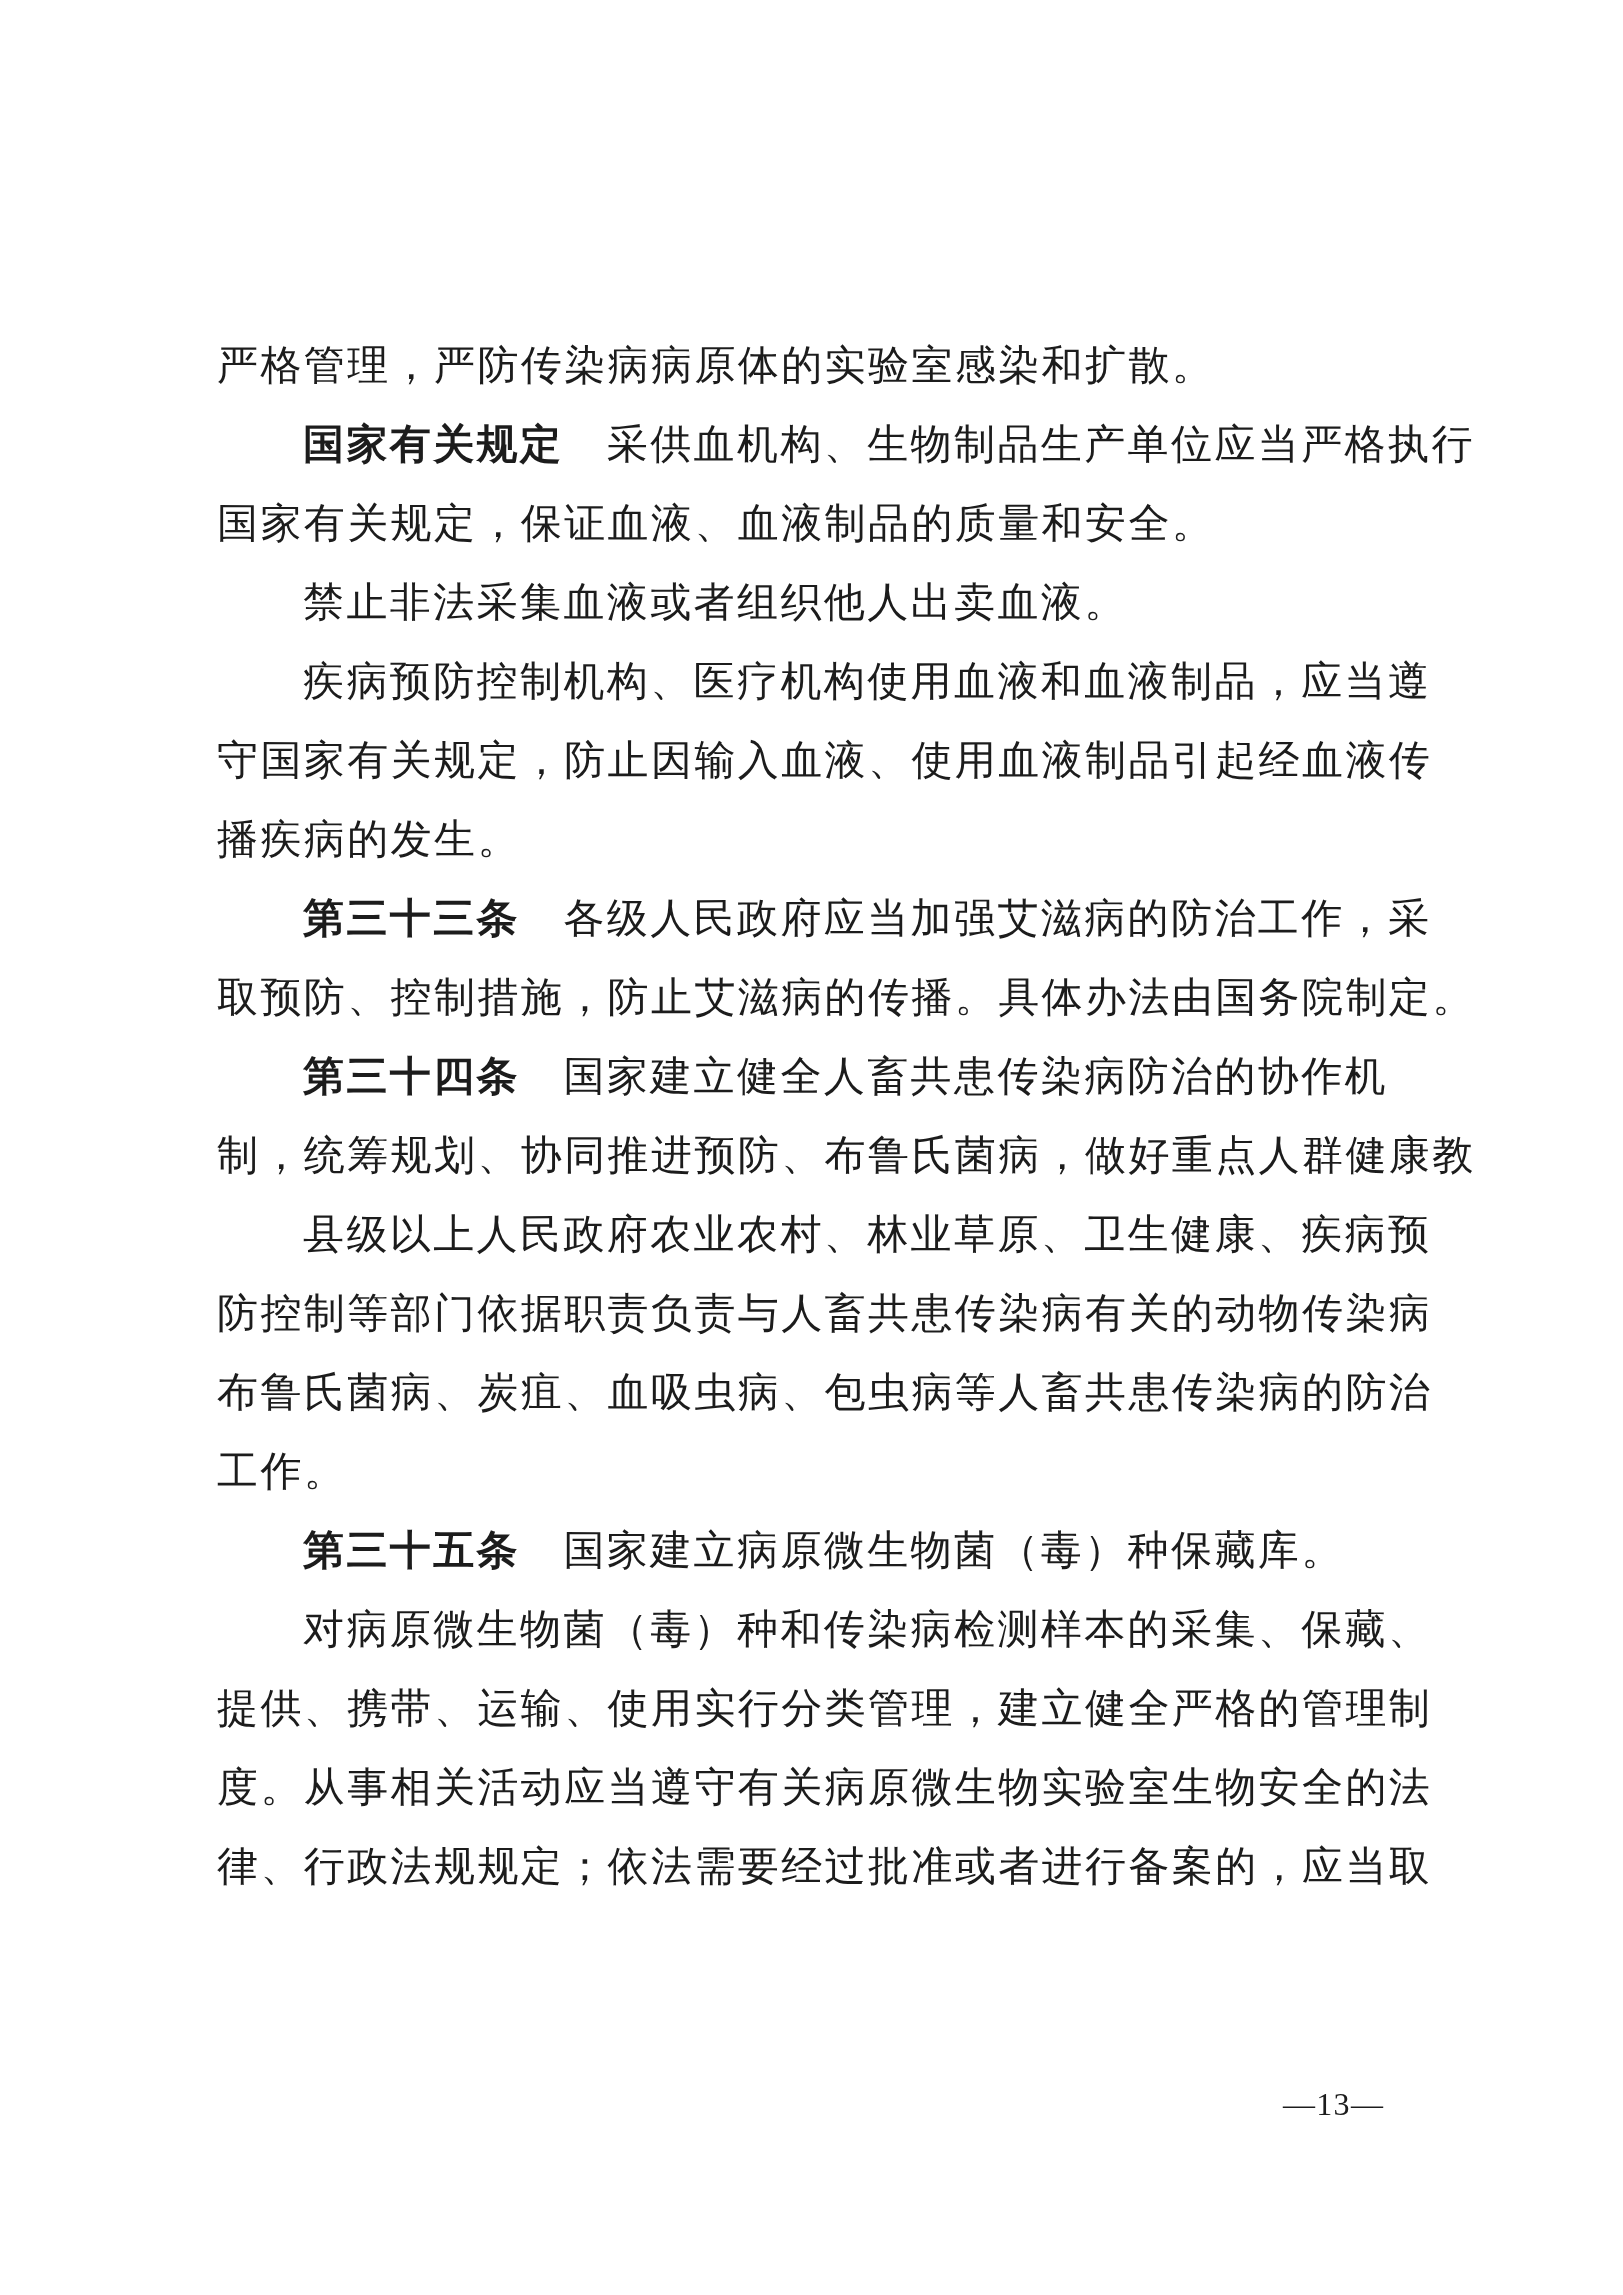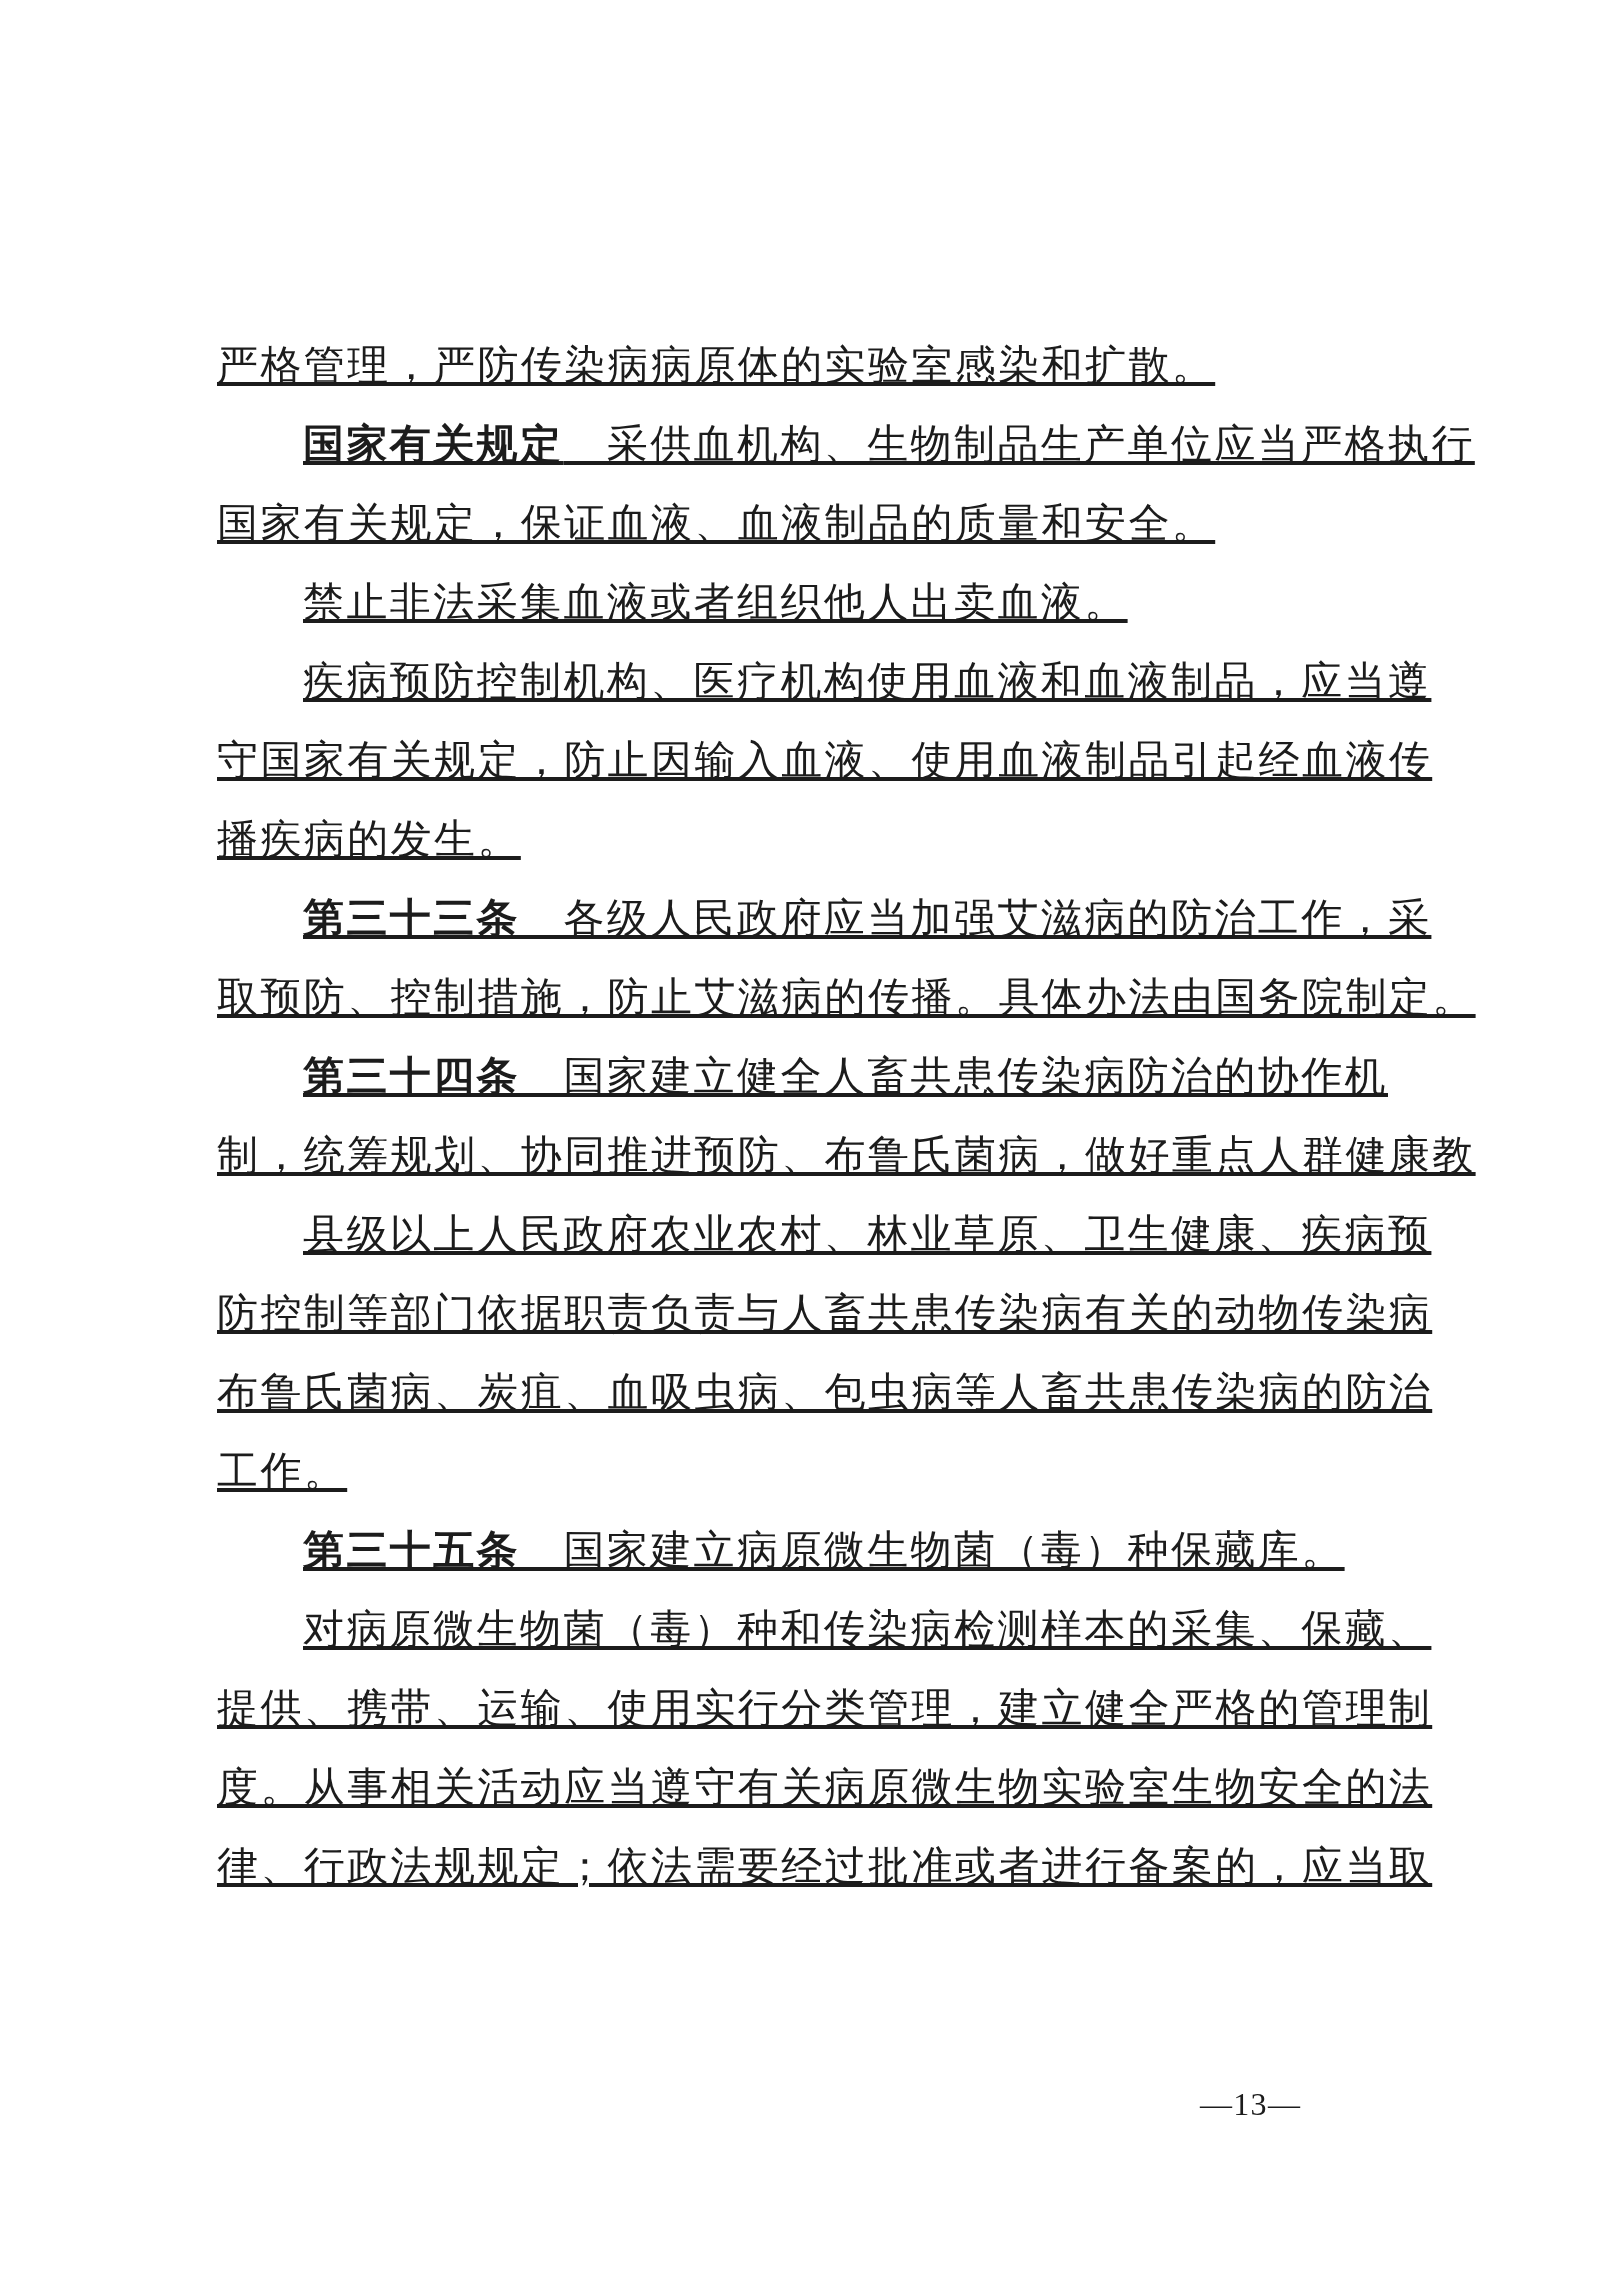--- a/index.html
+++ b/index.html
@@ -14,21 +14,20 @@
     background: #ffffff;
     overflow: hidden;
     font-family: "Liberation Serif", "DejaVu Serif", serif;
     color: #1c1c1c;
   }
   .content {
     position: absolute;
     left: 217px;
     top: 326px;
     width: 1217px;
-    text-decoration: underline;
   }
   .line {
     height: 79px;
     line-height: 79px;
     font-size: 41px;
     letter-spacing: 2.4px;
     white-space: nowrap;
     color: #1c1c1c;
   }
   .line.indent {
@@ -36,21 +35,21 @@
   }
   .seg-bold {
     font-weight: 700;
     font-family: "Liberation Sans", "DejaVu Sans", sans-serif;
   }
   .seg-normal {
     font-weight: 400;
   }
   .page-number {
     position: absolute;
-    left: 1200px;
+    left: 1283px;
     top: 2085px;
     font-size: 32px;
     letter-spacing: 1.3px;
     line-height: 38px;
     color: #1c1c1c;
     font-family: "Liberation Serif", "DejaVu Serif", serif;
   }
 </style>
 </head>
 <body>

